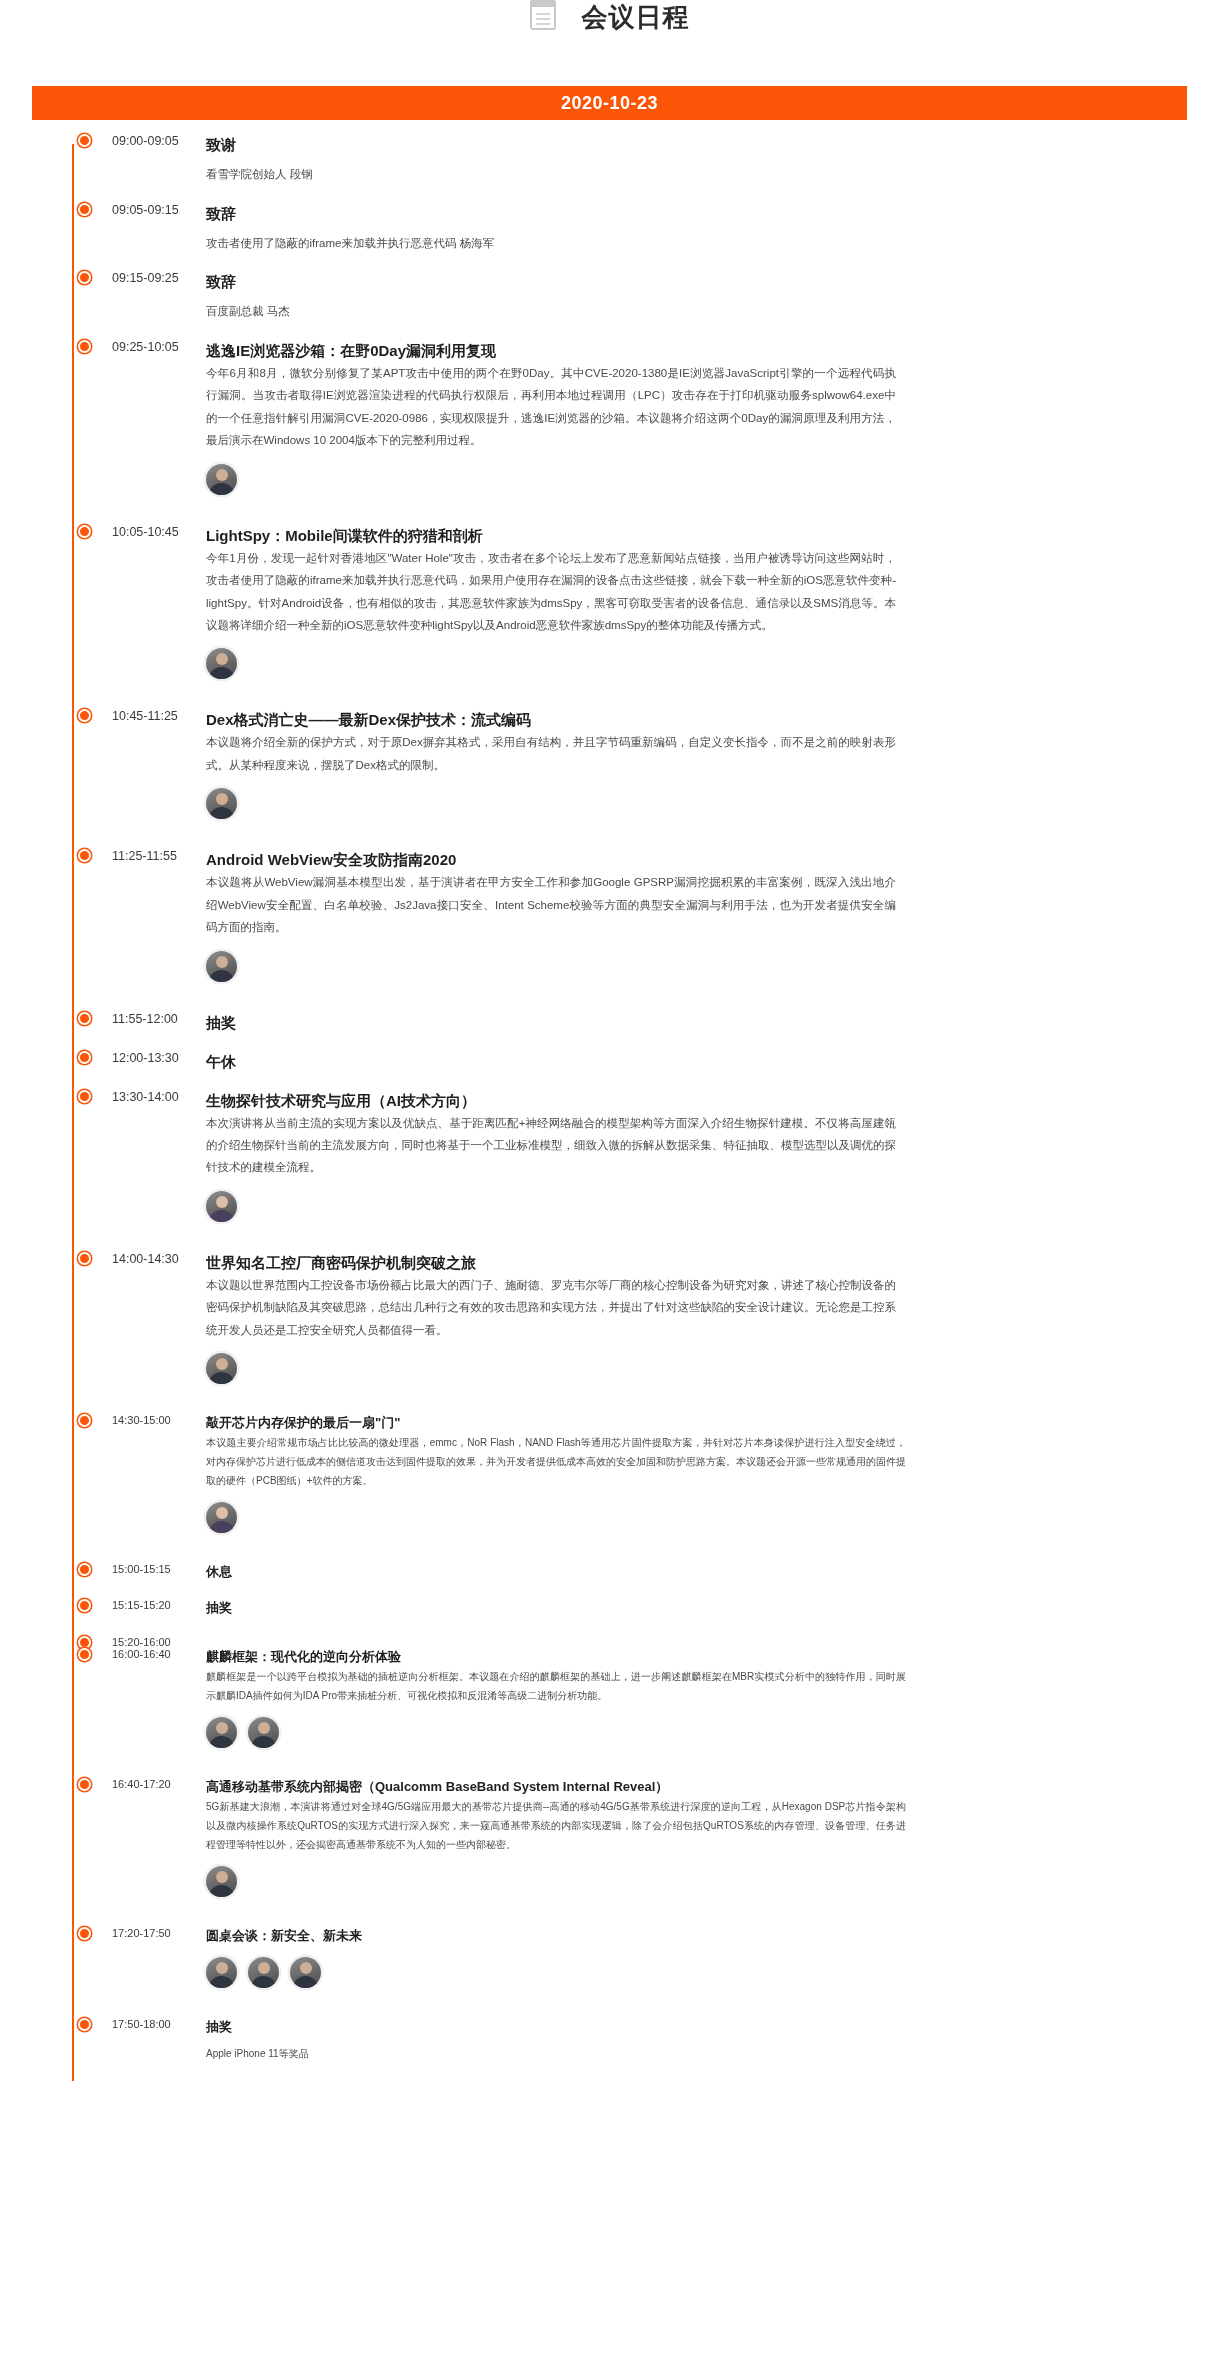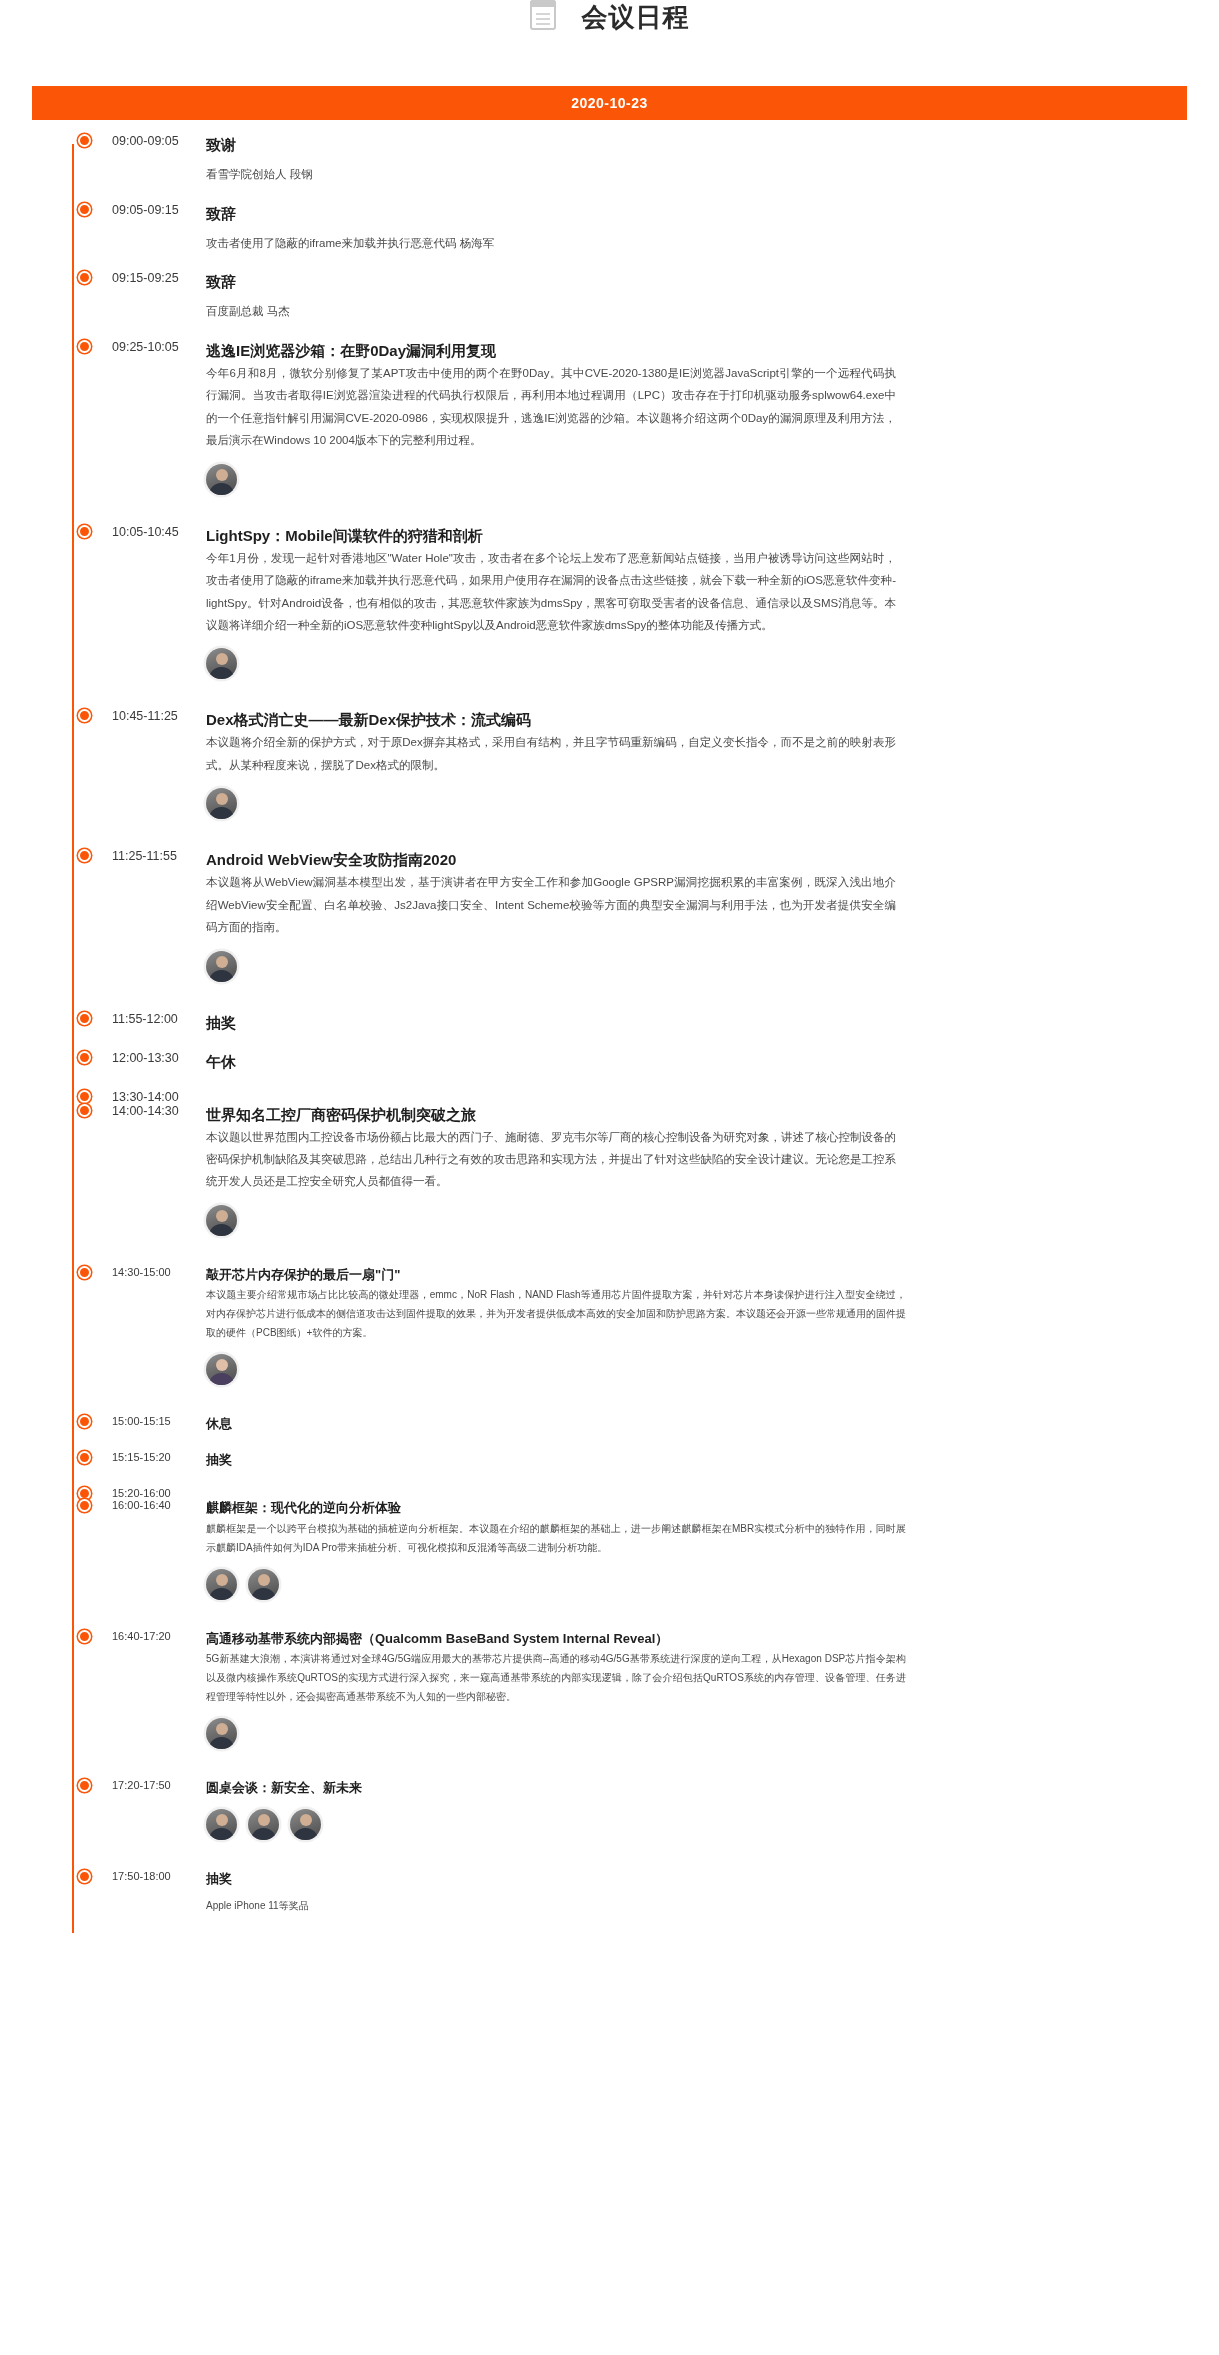--- a/index.html
+++ b/index.html
@@ -56,21 +56,21 @@
 
   
   .date-bar {
     margin: 0 32px;
     height: 34px;
     background: #fb5607;
     color: #ffffff;
     display: flex;
     align-items: center;
     justify-content: center;
-    font-size: 14px;
+    font-size: 18px;
     font-weight: 700;
     letter-spacing: .5px;
   }
 
   
   .timeline {
     position: relative;
     margin-top: 14px;
     padding-left: 12px;
   }
@@ -305,20 +305,28 @@
         <div class="body-col">
           <div class="sess-title">午休</div>
           <div class="spacer-sm"></div>
         </div>
       </div>
       <div class="row">
         <div class="dot-col">
           <span class="dot"></span>
         </div>
         <div class="time-col">13:30-14:00</div>
+        <div class="body-col">
+          <div class="sess-title">生物探针技术研究与应用（AI技术方向）</div>
+          <div class="sess-desc">本次演讲将从当前主流的实现方案以及优缺点、基于距离匹配+神经网络融合的模型架构等方面深入介绍生物探针建模。不仅将高屋建瓴的介绍生物探针当前的主流发展方向，同时也将基于一个工业标准模型，细致入微的拆解从数据采集、特征抽取、模型选型以及调优的探针技术的建模全流程。</div>
+          <div class="avatars">
+            <span class="avatar f"></span>
+          </div>
+          <div class="spacer-lg"></div>
+        </div>
       </div>
       <div class="row">
         <div class="dot-col">
           <span class="dot"></span>
         </div>
         <div class="time-col">14:00-14:30</div>
         <div class="body-col">
           <div class="sess-title">世界知名工控厂商密码保护机制突破之旅</div>
           <div class="sess-desc">本议题以世界范围内工控设备市场份额占比最大的西门子、施耐德、罗克韦尔等厂商的核心控制设备为研究对象，讲述了核心控制设备的密码保护机制缺陷及其突破思路，总结出几种行之有效的攻击思路和实现方法，并提出了针对这些缺陷的安全设计建议。无论您是工控系统开发人员还是工控安全研究人员都值得一看。</div>
           <div class="avatars">

